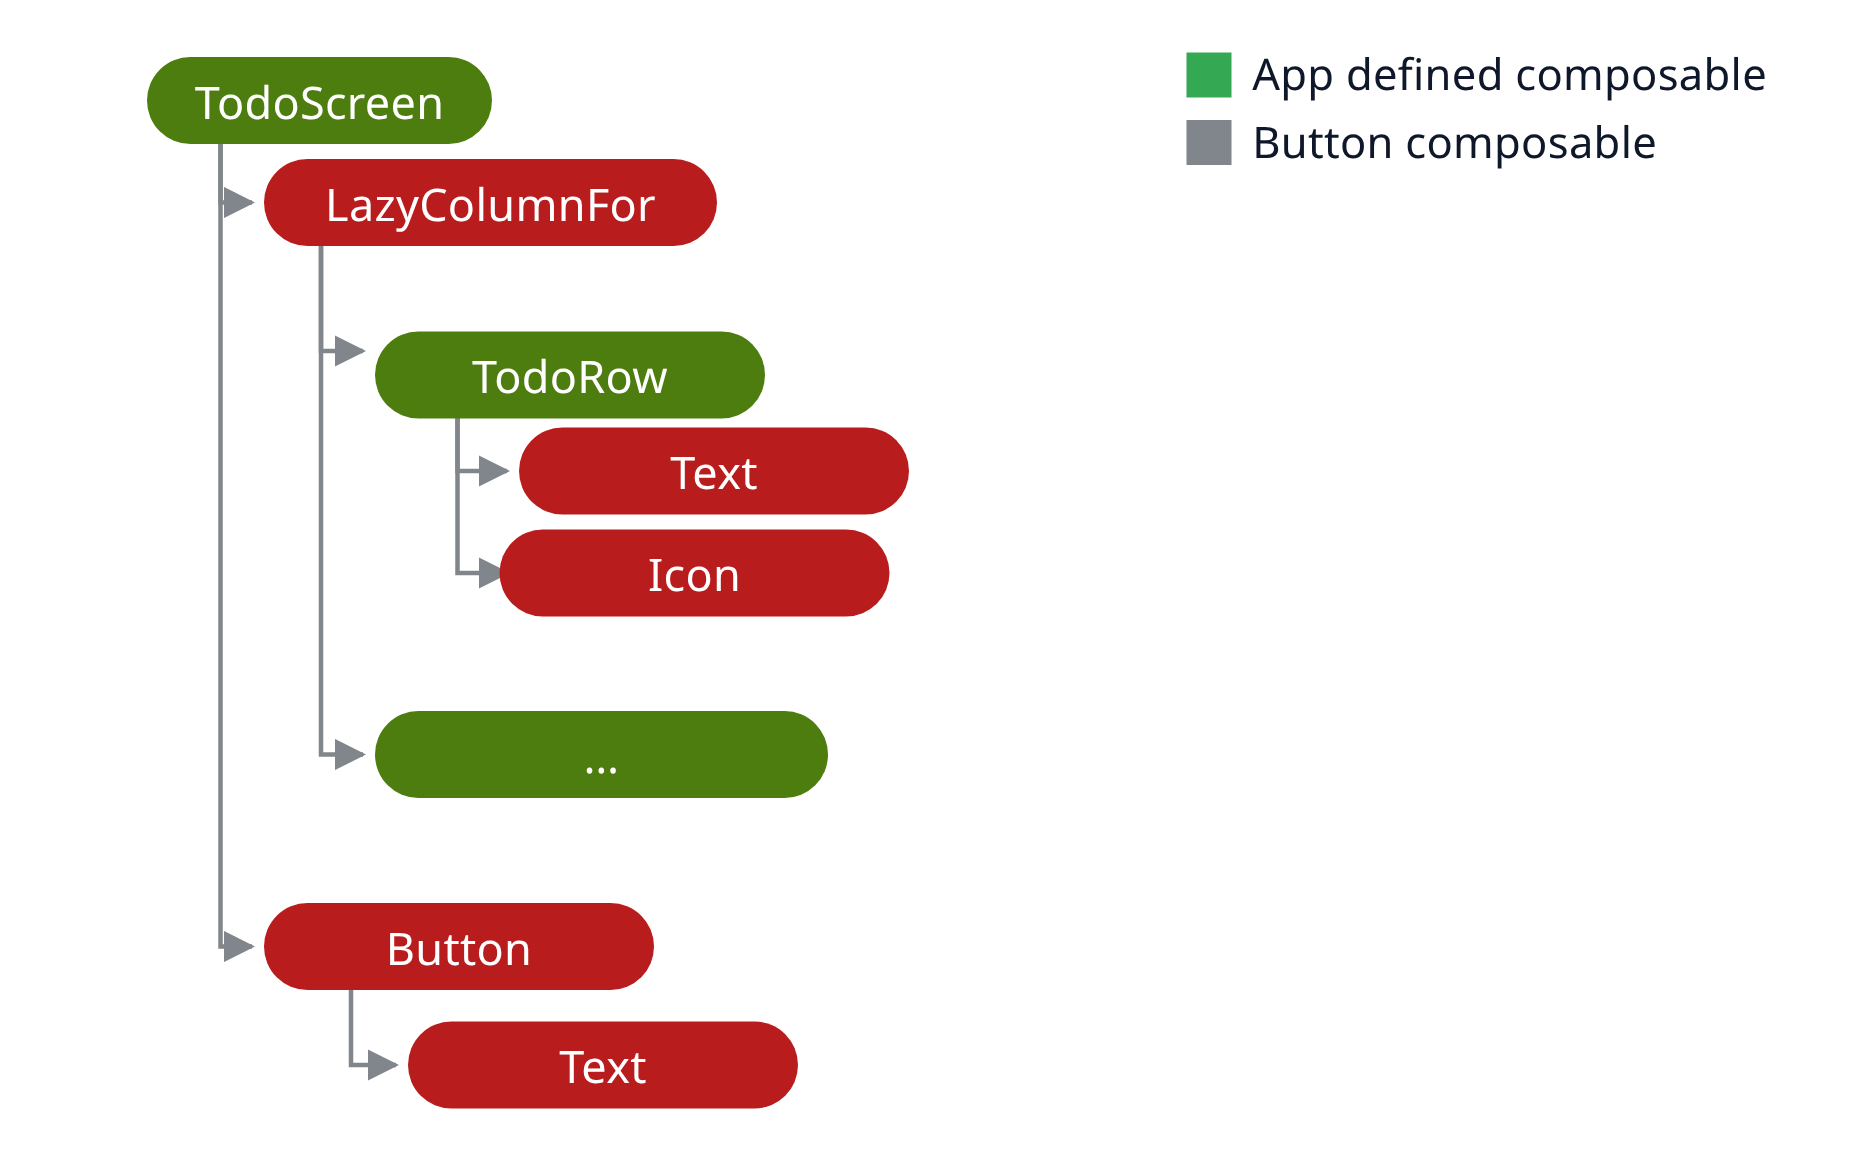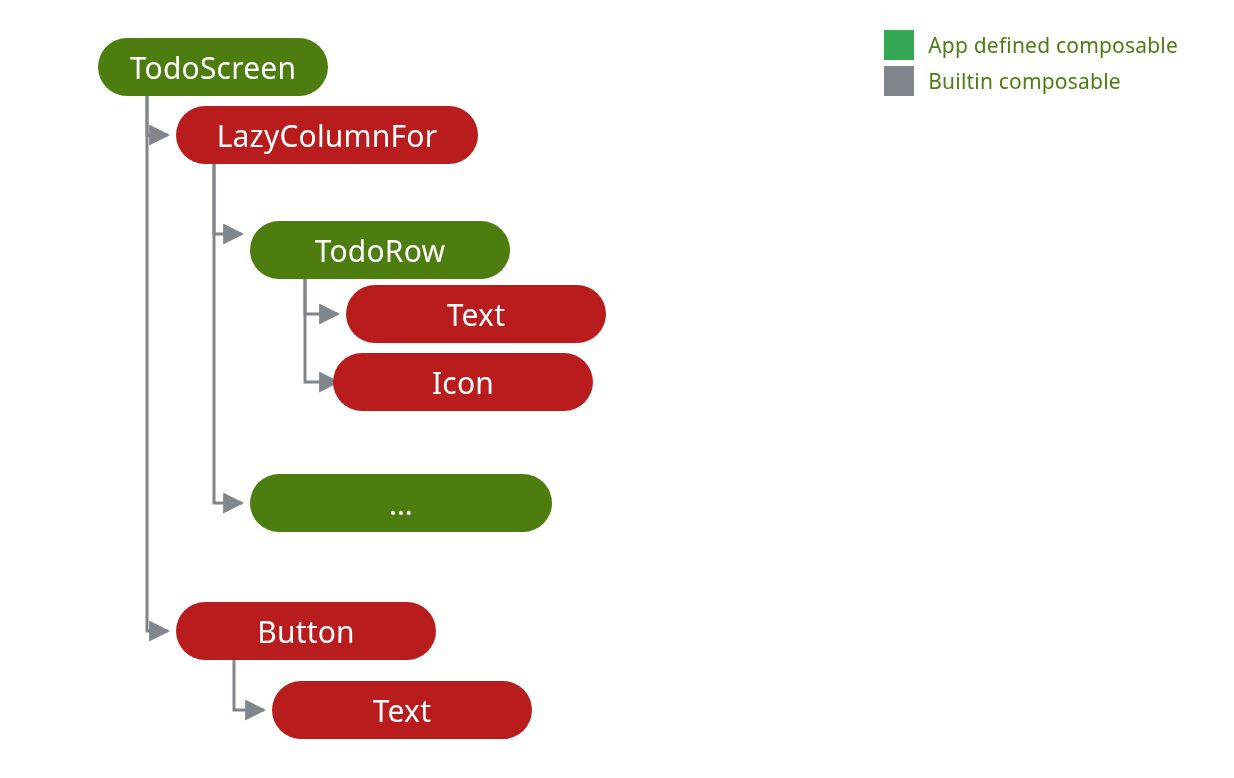--- a/index.html
+++ b/index.html
@@ -34,22 +34,22 @@
     display: flex;
     align-items: center;
     gap: 14px;
     margin-bottom: 6px;
   }
   .swatch {
     width: 30px;
     height: 30px;
   }
   .legend-label {
-    font-size: 21px;
-    color: #4d7c0f;
+    font-size: 29px;
+    color: #0f172a;
     letter-spacing: 0.2px;
   }
   svg.connectors {
     position: absolute;
     left: 0; top: 0;
     width: 1234px;
     height: 778px;
     pointer-events: none;
   }
   .conn { stroke: #80868b; stroke-width: 3; fill: none; }
@@ -106,15 +106,15 @@
     <span>Text</span>
   </div>
 
 <div class="legend">
   <div class="legend-row">
     <div class="swatch" style="background:#34a853"></div>
     <div class="legend-label">App defined composable</div>
   </div>
   <div class="legend-row">
     <div class="swatch" style="background:#80868b"></div>
-    <div class="legend-label">Builtin composable</div>
+    <div class="legend-label">Button composable</div>
   </div>
 </div>
 
 </body></html>

